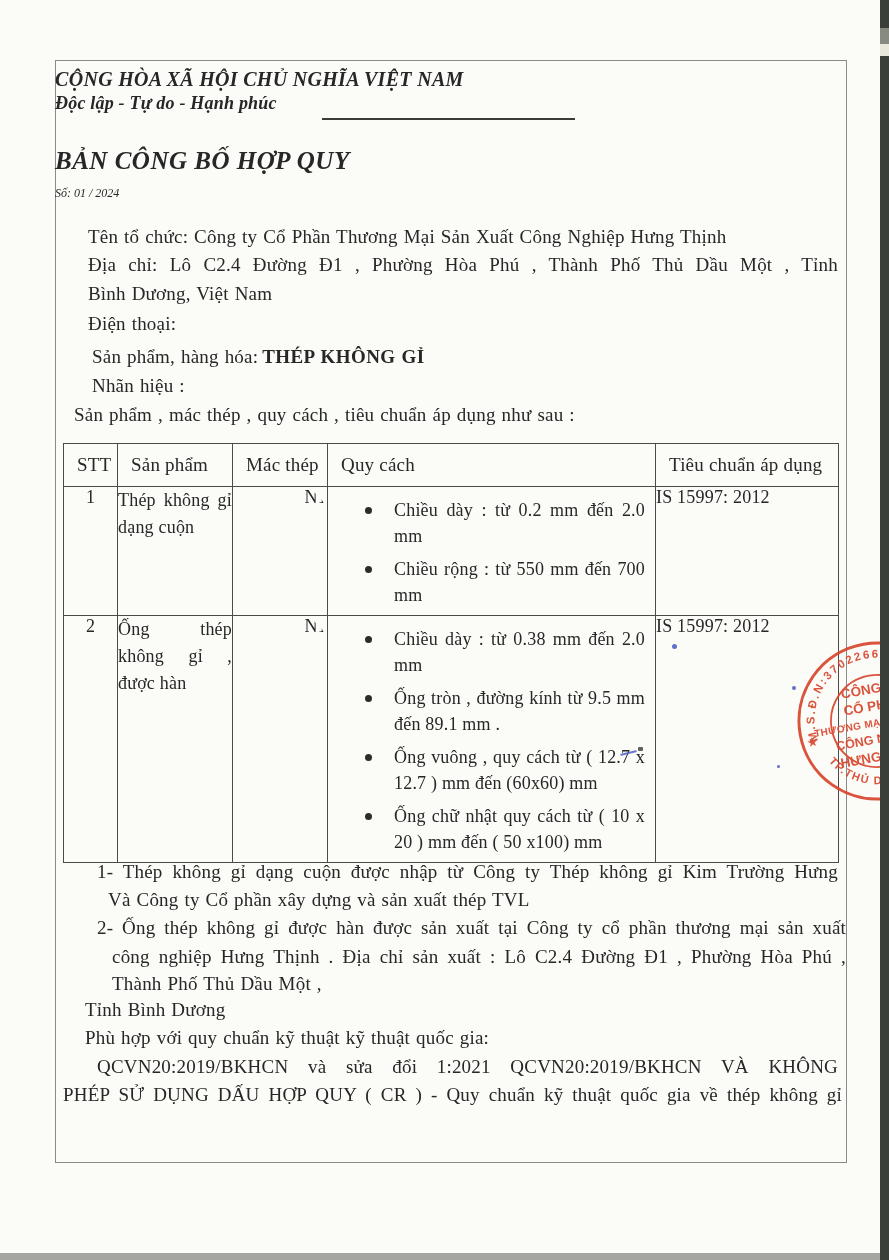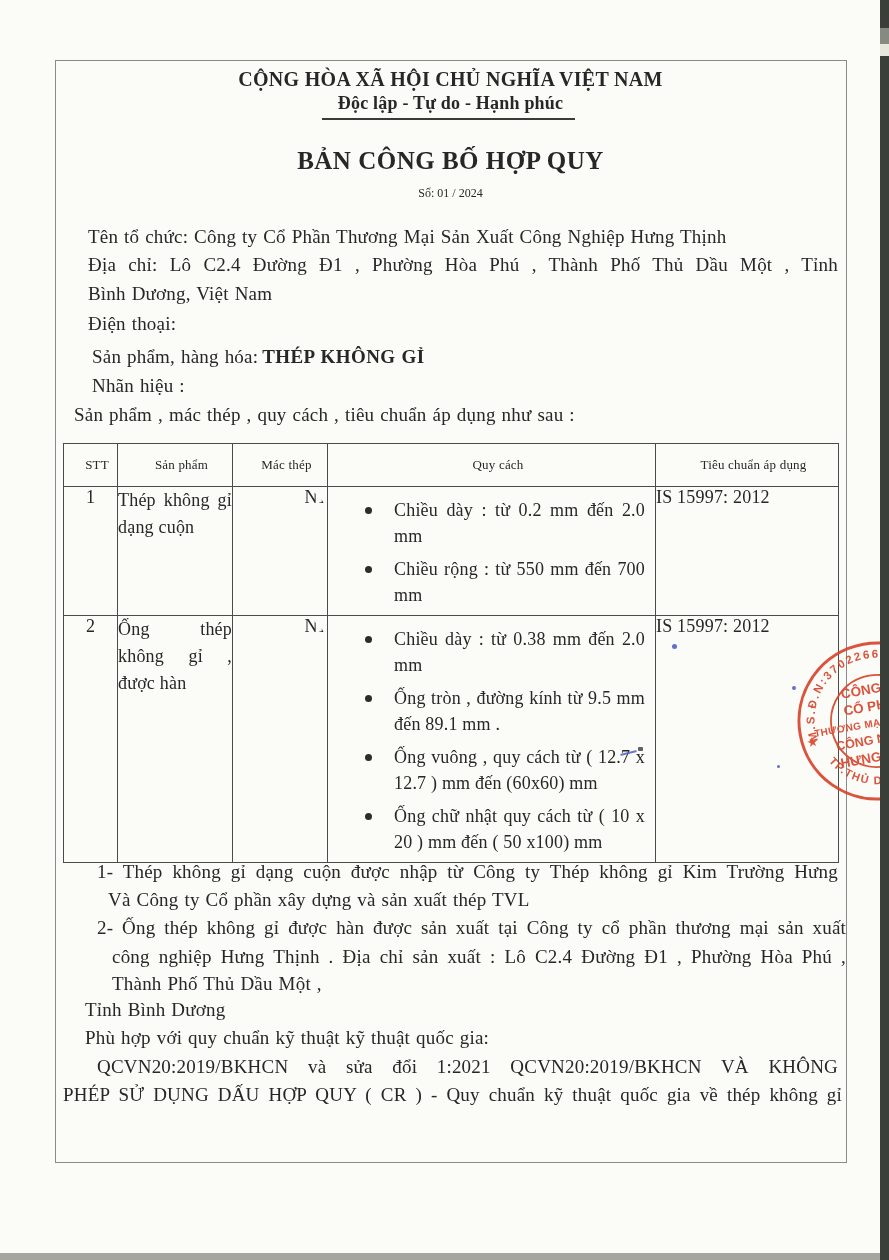--- a/index.html
+++ b/index.html
@@ -3,21 +3,21 @@
 <meta charset="utf-8">
 <style>
   html,body{margin:0;padding:0;}
   body{width:889px;height:1260px;position:relative;overflow:hidden;
        background:#fbfbf7;
        font-family:"Liberation Serif","DejaVu Serif",serif;color:#272727;}
   .abs{position:absolute;}
   
   .frame{left:55px;top:60px;width:790px;height:1101px;border:1px solid #8a8a88;}
   
-  .center-line{left:55px;width:791px;text-align:center;}
+  .center-line{left:55px;width:791px;text-align:left;font-style:italic;}
   .republic{top:68px;font-size:20px;font-weight:bold;letter-spacing:.3px;}
   .motto{top:93px;font-size:18px;font-weight:bold;letter-spacing:.2px;}
   .motto-underline{left:322px;top:118px;width:253px;height:2px;background:#3a3a38;}
   .doc-title{top:147px;font-size:25px;font-weight:bold;letter-spacing:.5px;}
   .doc-number{top:186px;font-size:12px;}
   
   .bodyline{font-size:19px;letter-spacing:.2px;word-spacing:1px;white-space:nowrap;}
   .j{white-space:normal;text-align:justify;text-align-last:justify;word-spacing:1px;}
   .org1{left:88px;top:226px;}
   .org2{left:88px;top:254px;width:750px;}
@@ -25,21 +25,21 @@
   .org4{left:88px;top:313px;}
   .prod{left:92px;top:346px;}
   .prod b{letter-spacing:.4px;margin-left:4px;}
   .brand{left:92px;top:375px;}
   .intro{left:74px;top:404px;}
   
   table.spec{position:absolute;left:63px;top:443px;border-collapse:collapse;table-layout:fixed;
              font-size:18px;letter-spacing:.2px;}
   table.spec th,table.spec td{border:1px solid #4b4b49;vertical-align:top;font-weight:normal;
              padding:0;overflow:hidden;}
-  table.spec th{height:42px;vertical-align:middle;text-align:center;padding-left:13px;font-size:13px;}
+  table.spec th{height:42px;vertical-align:middle;text-align:left;padding-left:13px;font-size:19px;}
   th.c-stt,td.c-stt{text-align:center;padding-left:0;}
   td.c-stt{padding-top:10px;}
   td.c-prod{padding:8px 10px 0 12px;text-align:justify;line-height:27px;}
   td.c-grade{text-align:right;padding-top:10px;border-radius:29px;}
   td.c-spec{padding:0;}
   td.c-std{padding:9px 6px 0 12px;}
   ul.specs{margin:0;padding:10px 10px 0 66px;list-style:none;}
   ul.specs li{position:relative;line-height:26px;margin-bottom:7px;text-align:justify;text-align-last:left;}
   ul.specs li::before{content:"";position:absolute;left:-29px;top:10px;width:7px;height:7px;
                       border-radius:50%;background:#2c2c2a;}

